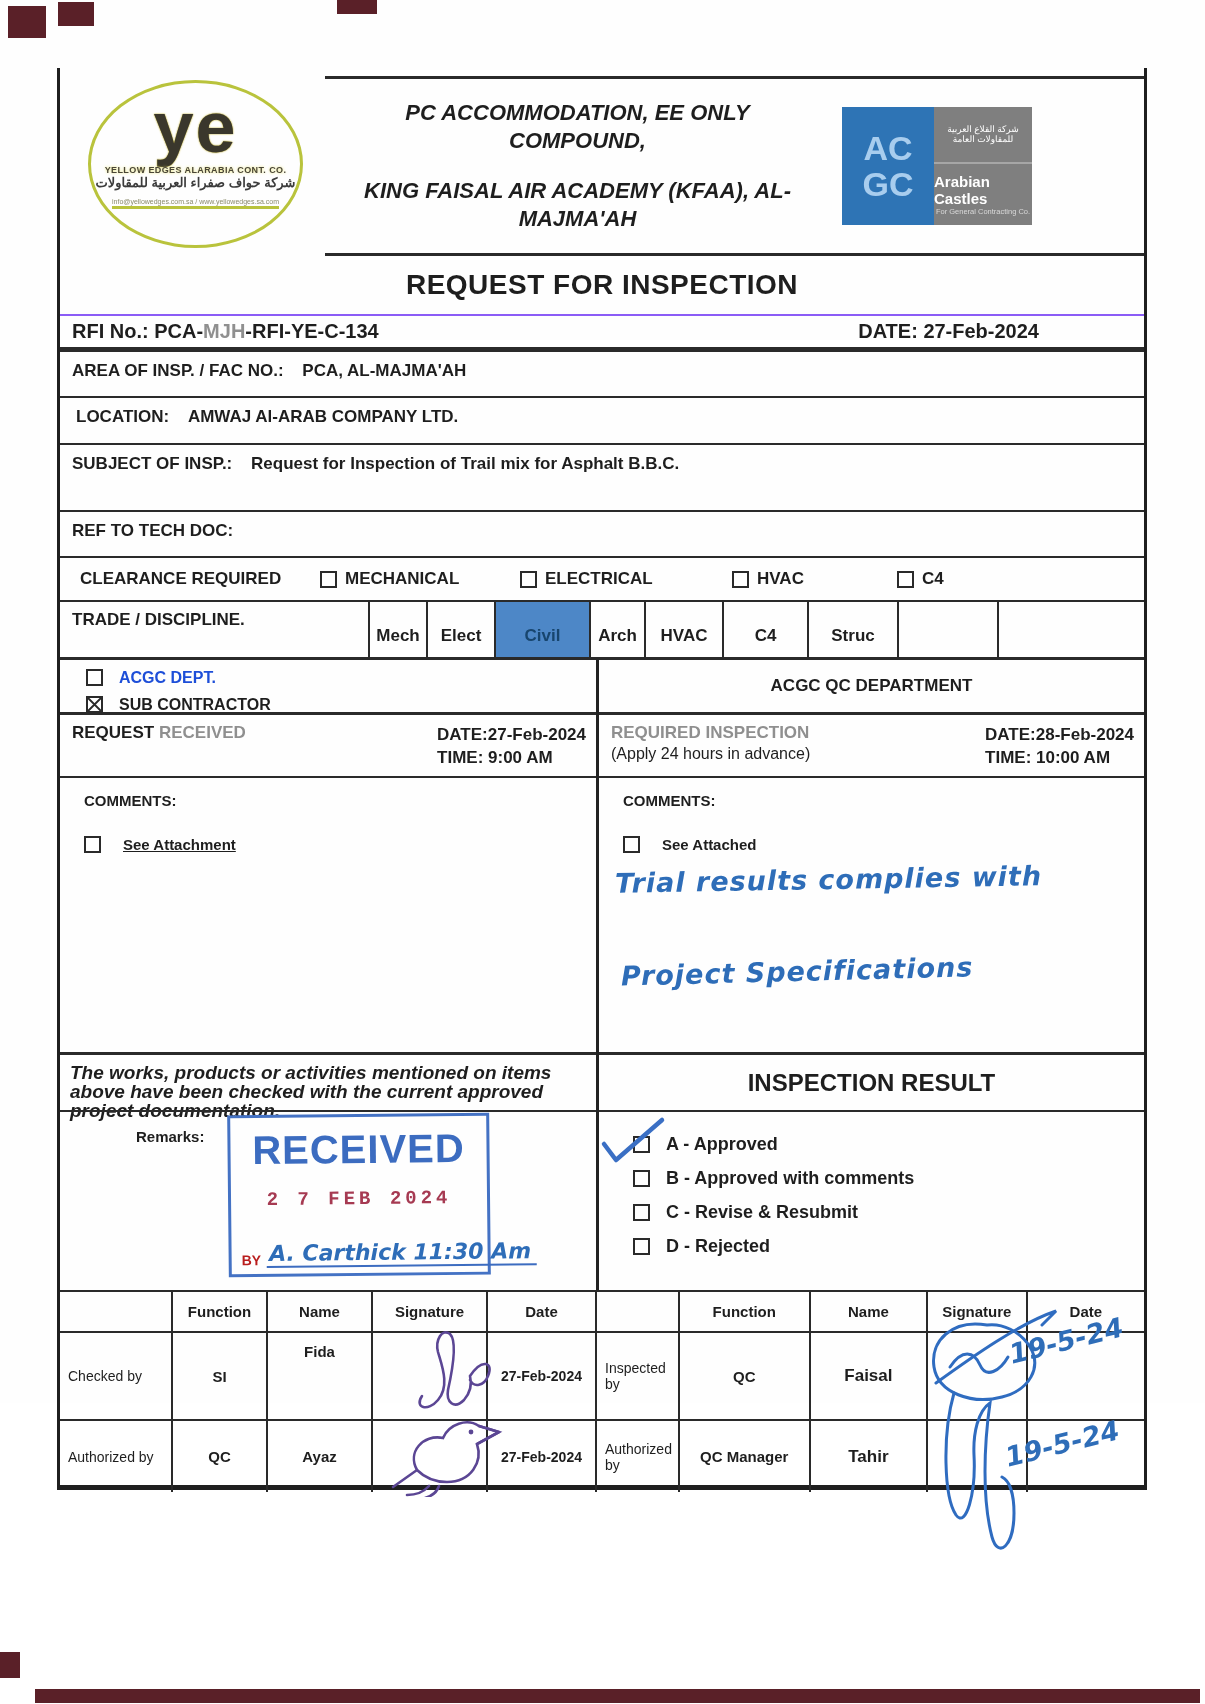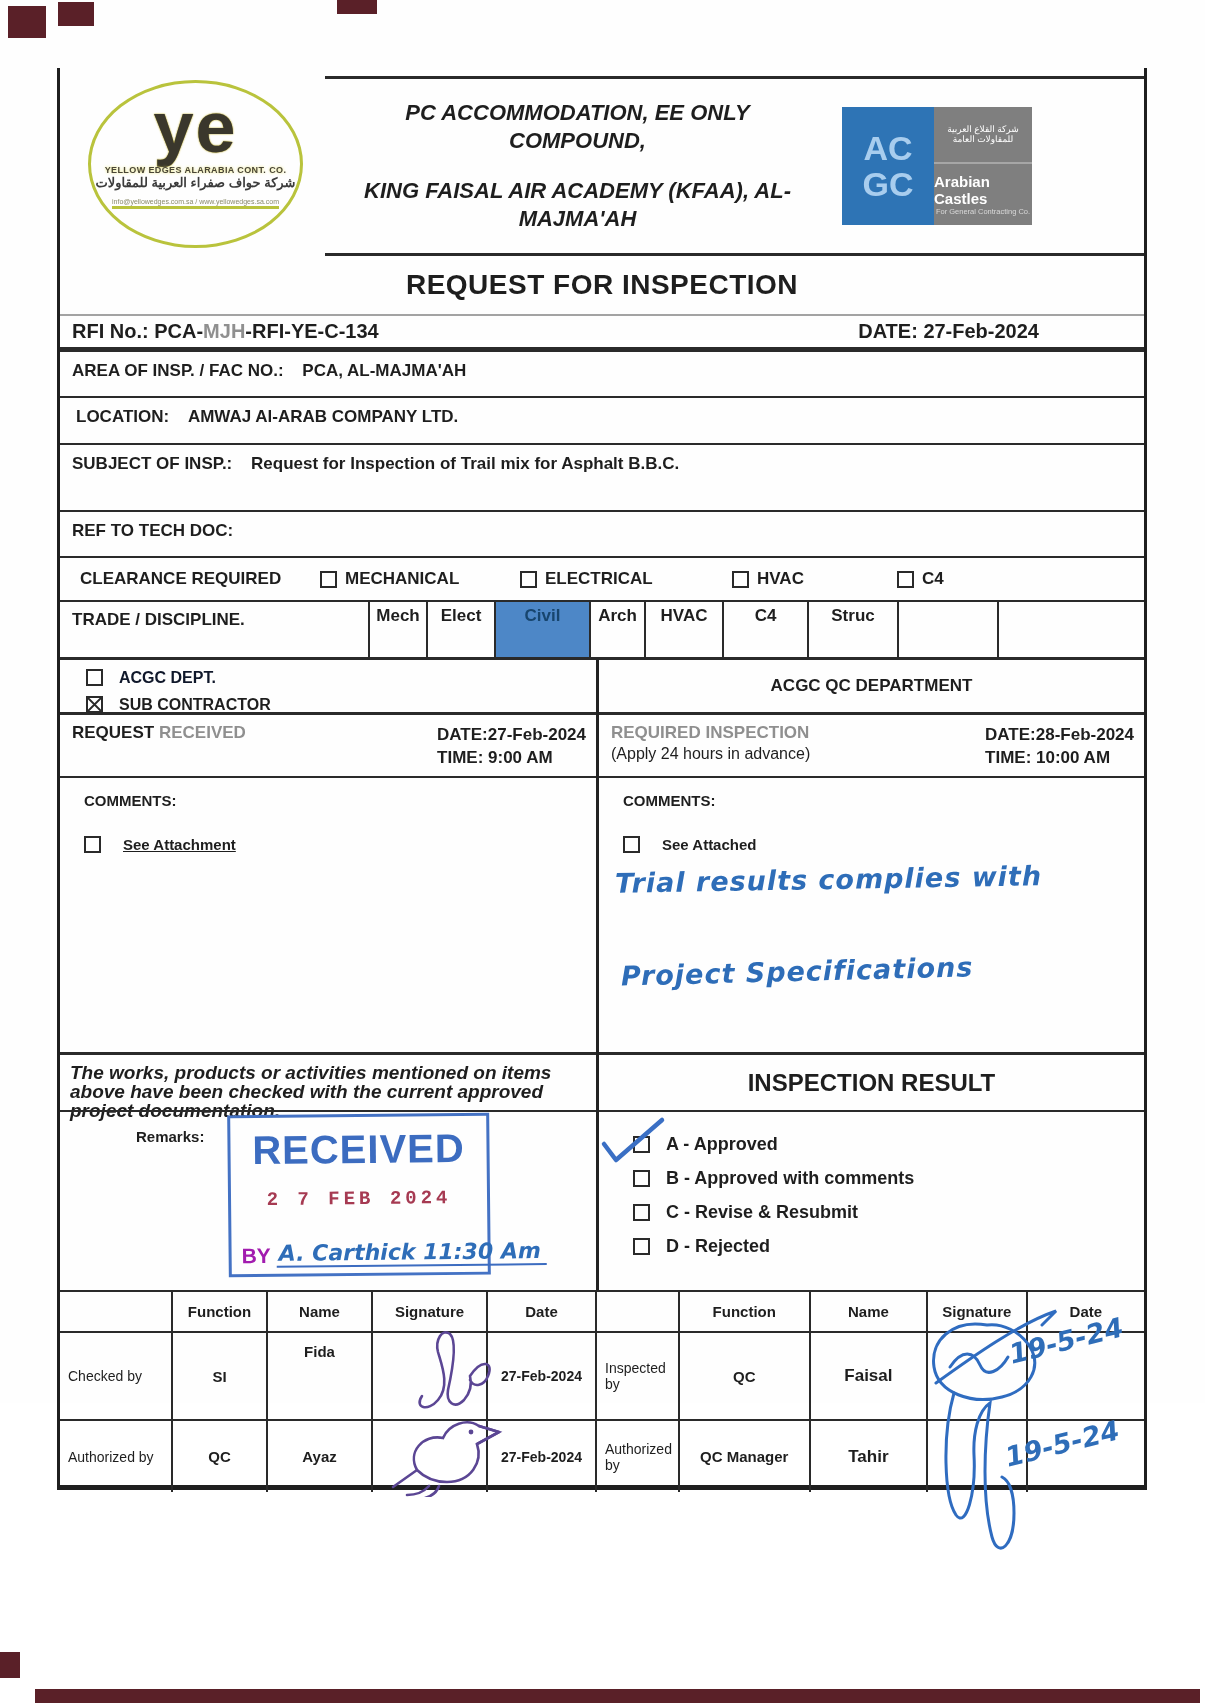--- a/index.html
+++ b/index.html
@@ -36,21 +36,21 @@
   .acgc-name { width:98px; background:#7f7f7f; color:#ffffff; display:flex; flex-direction:column; }
   .acgc-ar { flex:1; font-size:9px; display:flex; align-items:center; justify-content:center;
              border-bottom:2px solid #a6a6a6; padding:2px; text-align:center; }
   .acgc-en { flex:1.2; display:flex; flex-direction:column; align-items:center; justify-content:center; }
   .acgc-en .n { font-size:15px; font-weight:bold; }
   .acgc-en .t { font-size:7.5px; color:#d9d9d9; }
 
   
   .title-band { height:58px; display:flex; align-items:center; justify-content:center;
                 font-size:28px; font-weight:bold; letter-spacing:.5px; }
-  .rfi-row { height:38px; border-top:2px solid #a3a3a3; border-bottom:5px solid #2a2a2a;
+  .rfi-row { height:38px; border-top:2px solid #8b5cf6; border-bottom:5px solid #2a2a2a;
              display:flex; align-items:center; padding:0 105px 0 12px; font-size:20px; font-weight:bold; }
   .rfi-row .spacer { flex:1; }
   .gray { color:#8f8f8f; }
   .frow { border-bottom:2px solid #2a2a2a; padding:9px 12px 0 12px; font-size:17px; font-weight:bold; }
   .frow-area { height:46px; }
   .frow-loc { height:47px; padding-left:16px; }
   .frow-subj { height:67px; }
   .frow-ref { height:46px; }
   .val { margin-left:14px; }
 
@@ -59,33 +59,33 @@
                font-size:17px; font-weight:bold; padding-left:12px; }
   .cb { width:17px; height:17px; border:2px solid #2a2a2a; display:inline-block; flex:none;
         position:relative; background:#fff; }
   .cb svg { position:absolute; left:-2px; top:-2px; }
   .clr-item { display:flex; align-items:center; gap:8px; }
 
   
   .trade { height:58px; border-bottom:3px solid #2a2a2a; display:flex; font-size:17px; font-weight:bold; }
   .trade .lbl { width:308px; display:flex; align-items:flex-start; padding:8px 0 0 12px; }
   .trade .cell { border-left:2px solid #2a2a2a; display:flex; align-items:flex-start; justify-content:center;
-                 padding-top:4px; text-align:center; }
+                 padding-top:24px; text-align:center; }
   .trade .c-mech{width:58px;} .trade .c-elect{width:68px;} .trade .c-civil{width:95px;}
   .trade .c-arch{width:55px; word-break:break-all; line-height:19px;} .trade .c-hvac{width:78px;}
   .trade .c-c4{width:85px;} .trade .c-struc{width:90px;} .trade .c-e1{width:100px;} .trade .c-e2{flex:1;}
   .civil-hl { background:#4d87c7; color:#17456e; padding-top:8px; }
 
   
   .two-col { display:flex; height:630px; }
   .col-left { width:536px; }
   .col-right { flex:1; border-left:3px solid #222; }
   .dept-row { height:52px; padding:6px 0 0 26px; font-size:16px; font-weight:bold; }
   .dept-line { display:flex; align-items:center; gap:16px; height:23px; }
-  .blue-txt { color:#0f172a; }
+  .blue-txt { color:#1d4ed8; }
   .qcdept-row { height:52px; display:flex; align-items:center; justify-content:center;
                 font-size:17px; font-weight:bold; }
   .req-row { height:64px; border-top:3px solid #2a2a2a; display:flex; padding:8px 10px 0 12px;
              font-size:17px; font-weight:bold; }
   .req-row .left { flex:1; }
   .req-row .sub { font-weight:normal; font-size:16px; margin-top:2px; }
   .req-row .dt { text-align:left; line-height:23px; }
   .comments { height:276px; border-top:2px solid #2a2a2a; position:relative; font-size:15px; font-weight:bold; }
   .comments .ttl { position:absolute; left:24px; top:14px; }
   .comments .att { position:absolute; left:24px; top:58px; display:flex; align-items:center; gap:22px; }
@@ -99,21 +99,21 @@
   .result-title { height:58px; border-top:3px solid #2a2a2a; display:flex; align-items:center;
                   justify-content:center; font-size:24px; font-weight:bold; }
   .remarks { height:180px; border-top:2px solid #2a2a2a; position:relative; }
   .remarks .lbl { position:absolute; left:76px; top:16px; font-size:15px; font-weight:bold; }
   .stamp { position:absolute; left:168px; top:2px; width:262px; height:162px;
            border:3px solid #4472c4; transform:rotate(-0.6deg); text-align:center; }
   .stamp .t { margin-top:10px; font-size:40px; font-weight:bold; color:#3c6cc0; letter-spacing:1px; }
   .stamp .d { margin-top:16px; font-size:19px; font-weight:bold; color:#a63a52; letter-spacing:4px;
               font-family:"Liberation Mono", monospace; }
   .stamp .by { position:absolute; left:10px; bottom:6px; display:flex; align-items:flex-end; gap:6px; }
-  .stamp .by .b { color:#a21caf; font-weight:bold; font-size:21px; }
+  .stamp .by .b { color:#b91c1c; font-weight:bold; font-size:14px; }
   .stamp .by .n { font-size:22px; border-bottom:2px solid #3c6cc0; padding:0 6px 0 2px; white-space:nowrap; }
   .result-opts { height:180px; border-top:2px solid #2a2a2a; position:relative; padding:22px 0 0 34px; }
   .opt { display:flex; align-items:center; gap:16px; font-size:18px; font-weight:bold; margin-bottom:13px; }
   .opt.last { margin-top:6px; }
 
   
   .sig-zone { display:flex; height:200px; border-top:2px solid #2a2a2a; }
   table.sig { border-collapse:collapse; table-layout:fixed; height:200px; }
   table.sig td { border:2px solid #2a2a2a; text-align:center; font-size:15px; overflow:hidden; }
   table.sig tr.hdr td { font-weight:bold; height:40px; }

